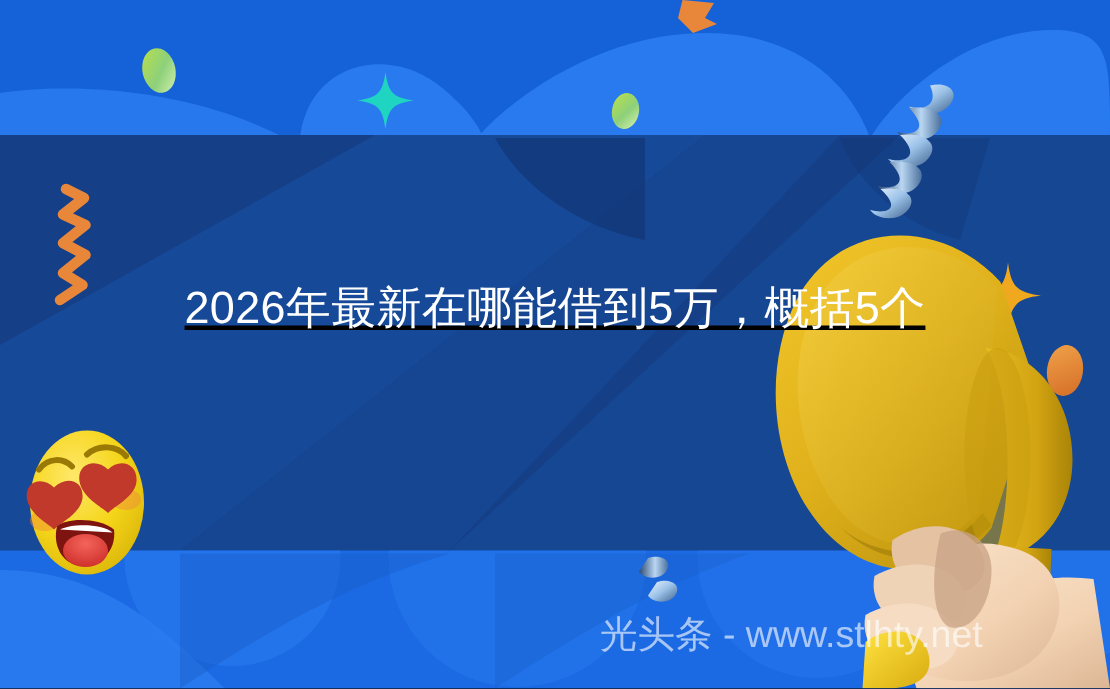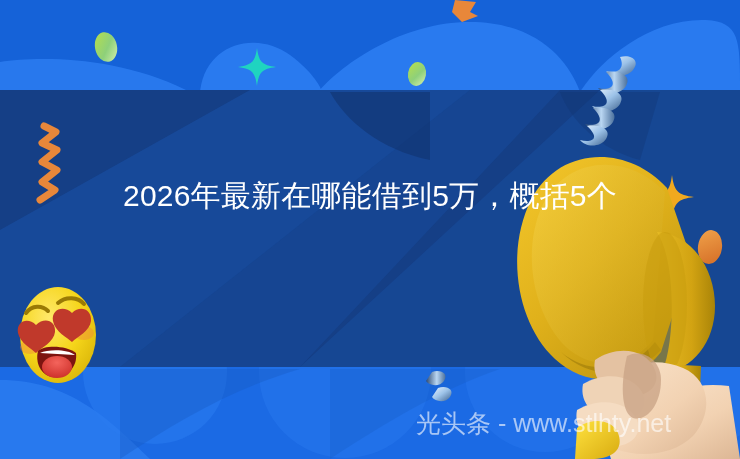--- a/index.html
+++ b/index.html
@@ -34,39 +34,40 @@
     top: 0;
     width: 740px;
     height: 459px;
     pointer-events: none;
   }
 
   
   .title-wrap {
     position: absolute;
     left: 0;
-    top: 176px;
+    top: 186px;
     width: 740px;
     text-align: center;
     z-index: 40;
+    text-decoration: underline;
   }
   .title-line {
     display: block;
     color: #ffffff;
     font-size: 30px;
     line-height: 40px;
     font-weight: 400;
     letter-spacing: 0.2px;
     white-space: nowrap;
   }
 
   
   .watermark {
     position: absolute;
-    left: 416px;
+    left: 400px;
     top: 408px;
     z-index: 45;
     color: rgba(255,255,255,0.62);
     font-size: 25px;
     line-height: 30px;
     white-space: nowrap;
     font-weight: 400;
   }
 
   

